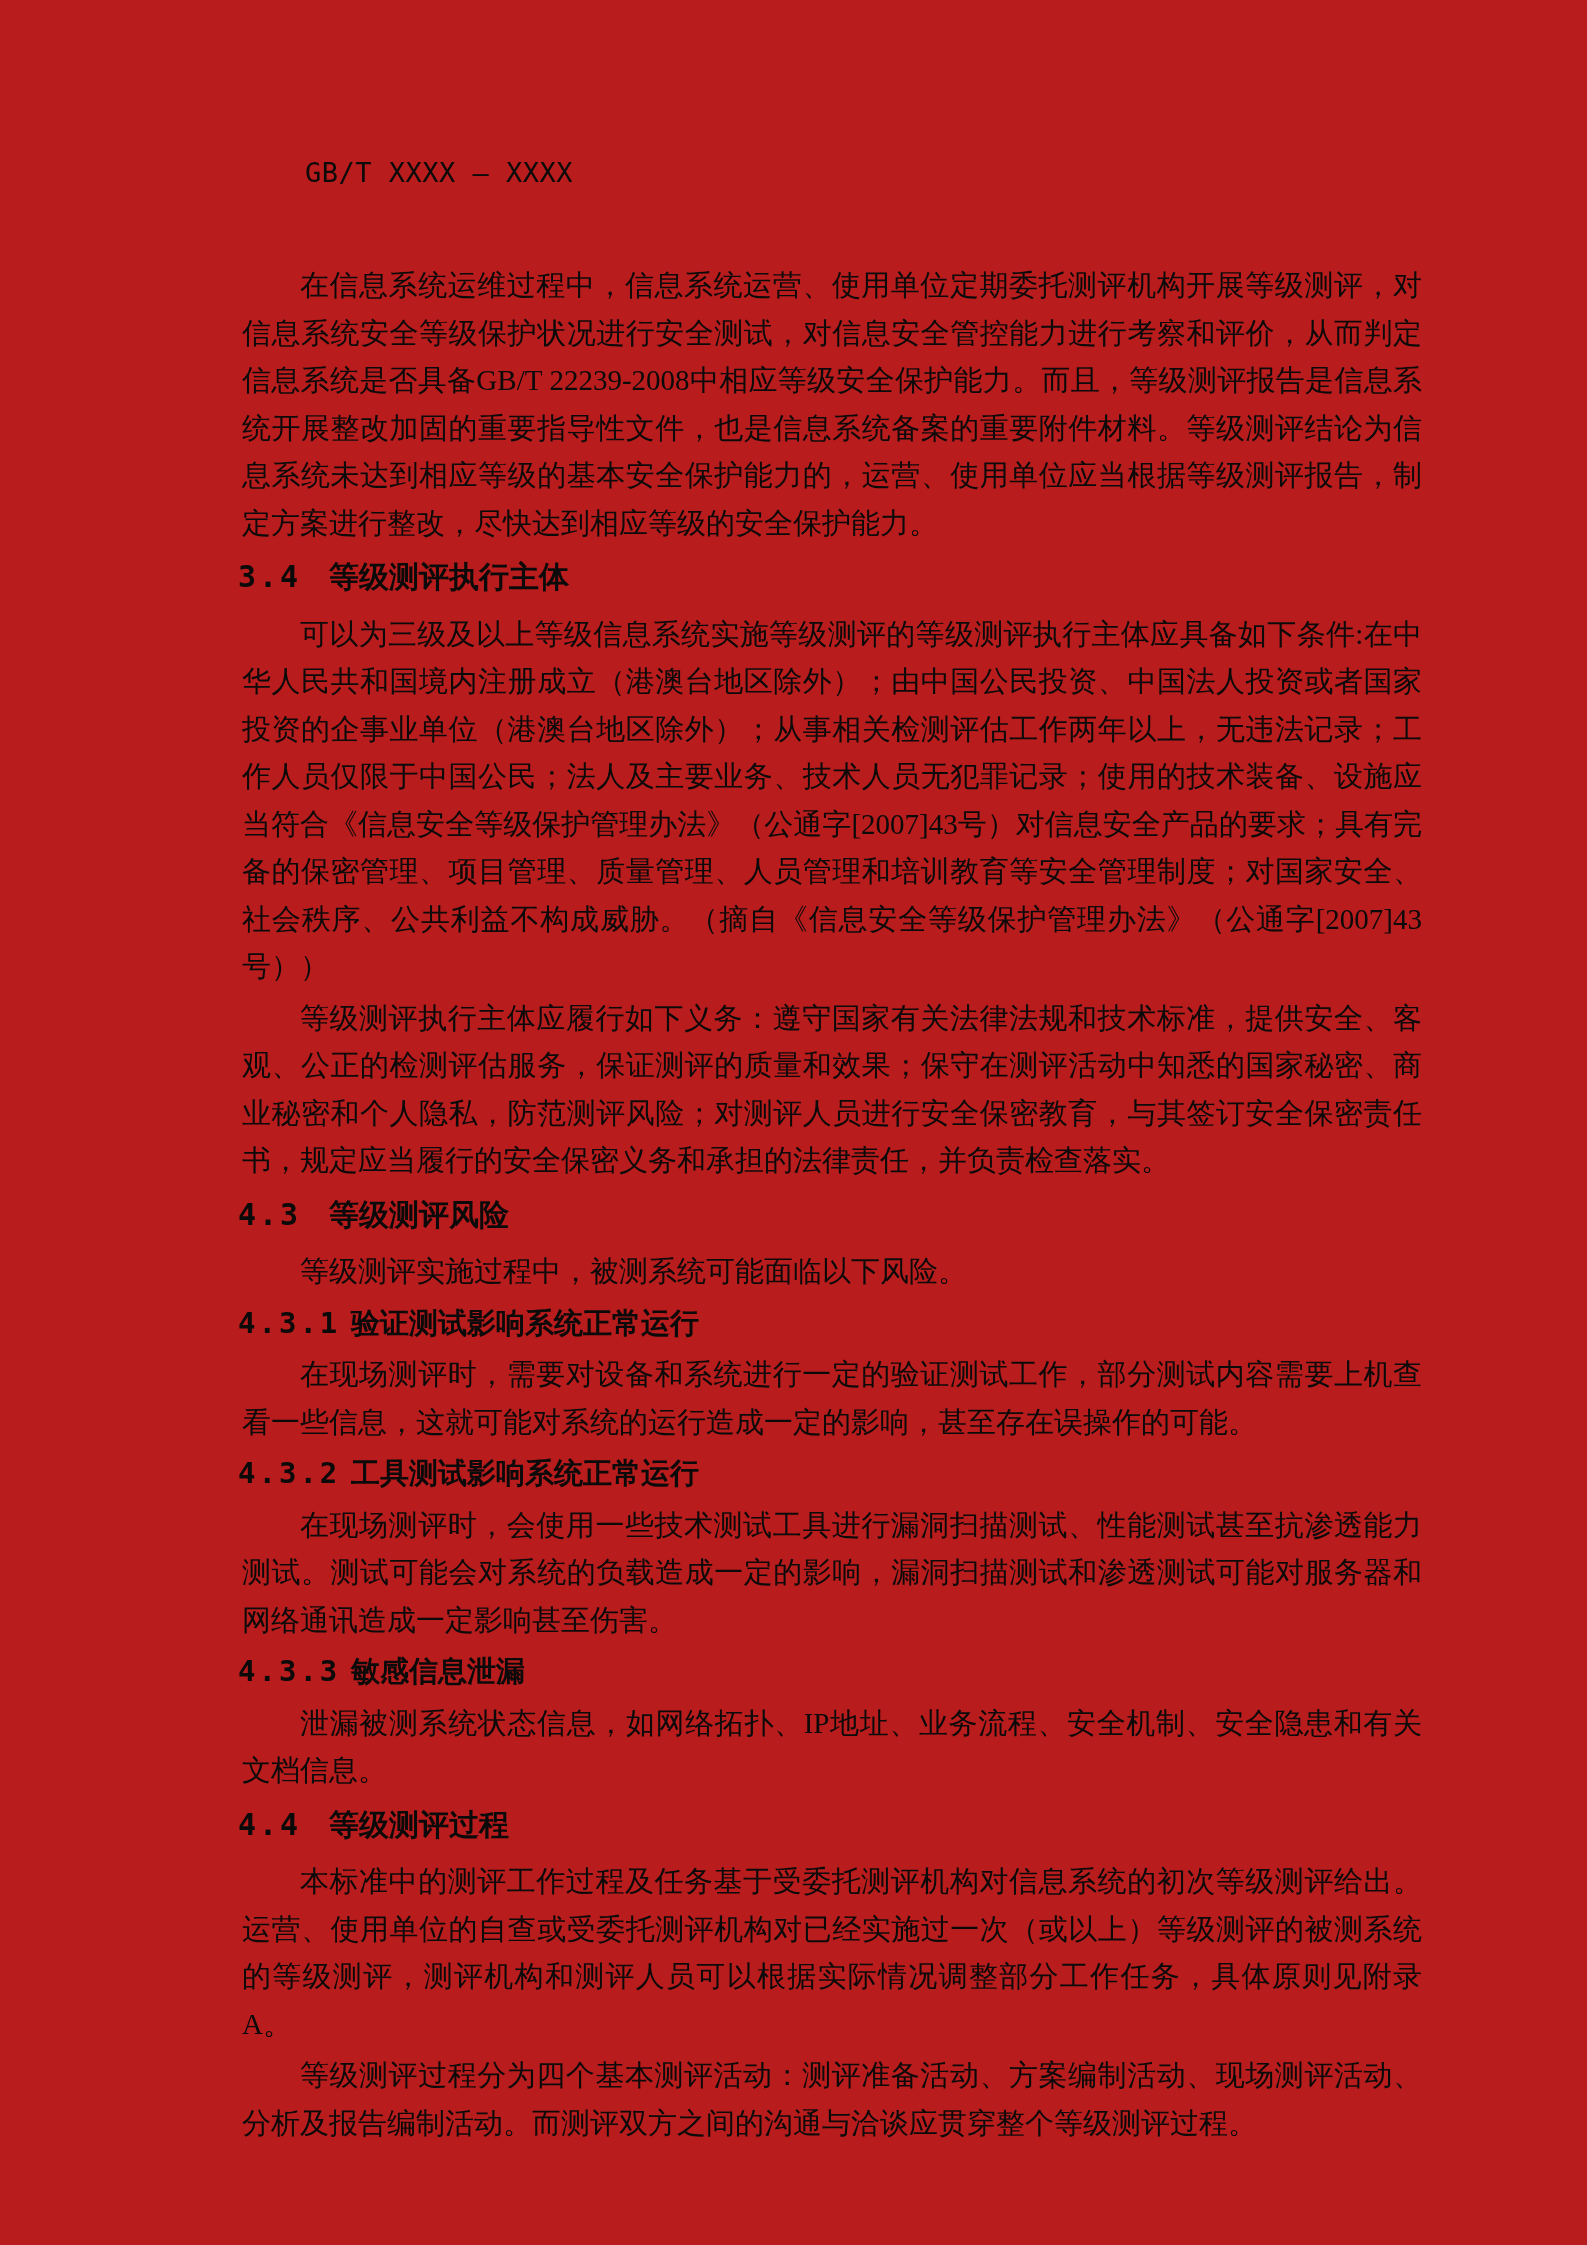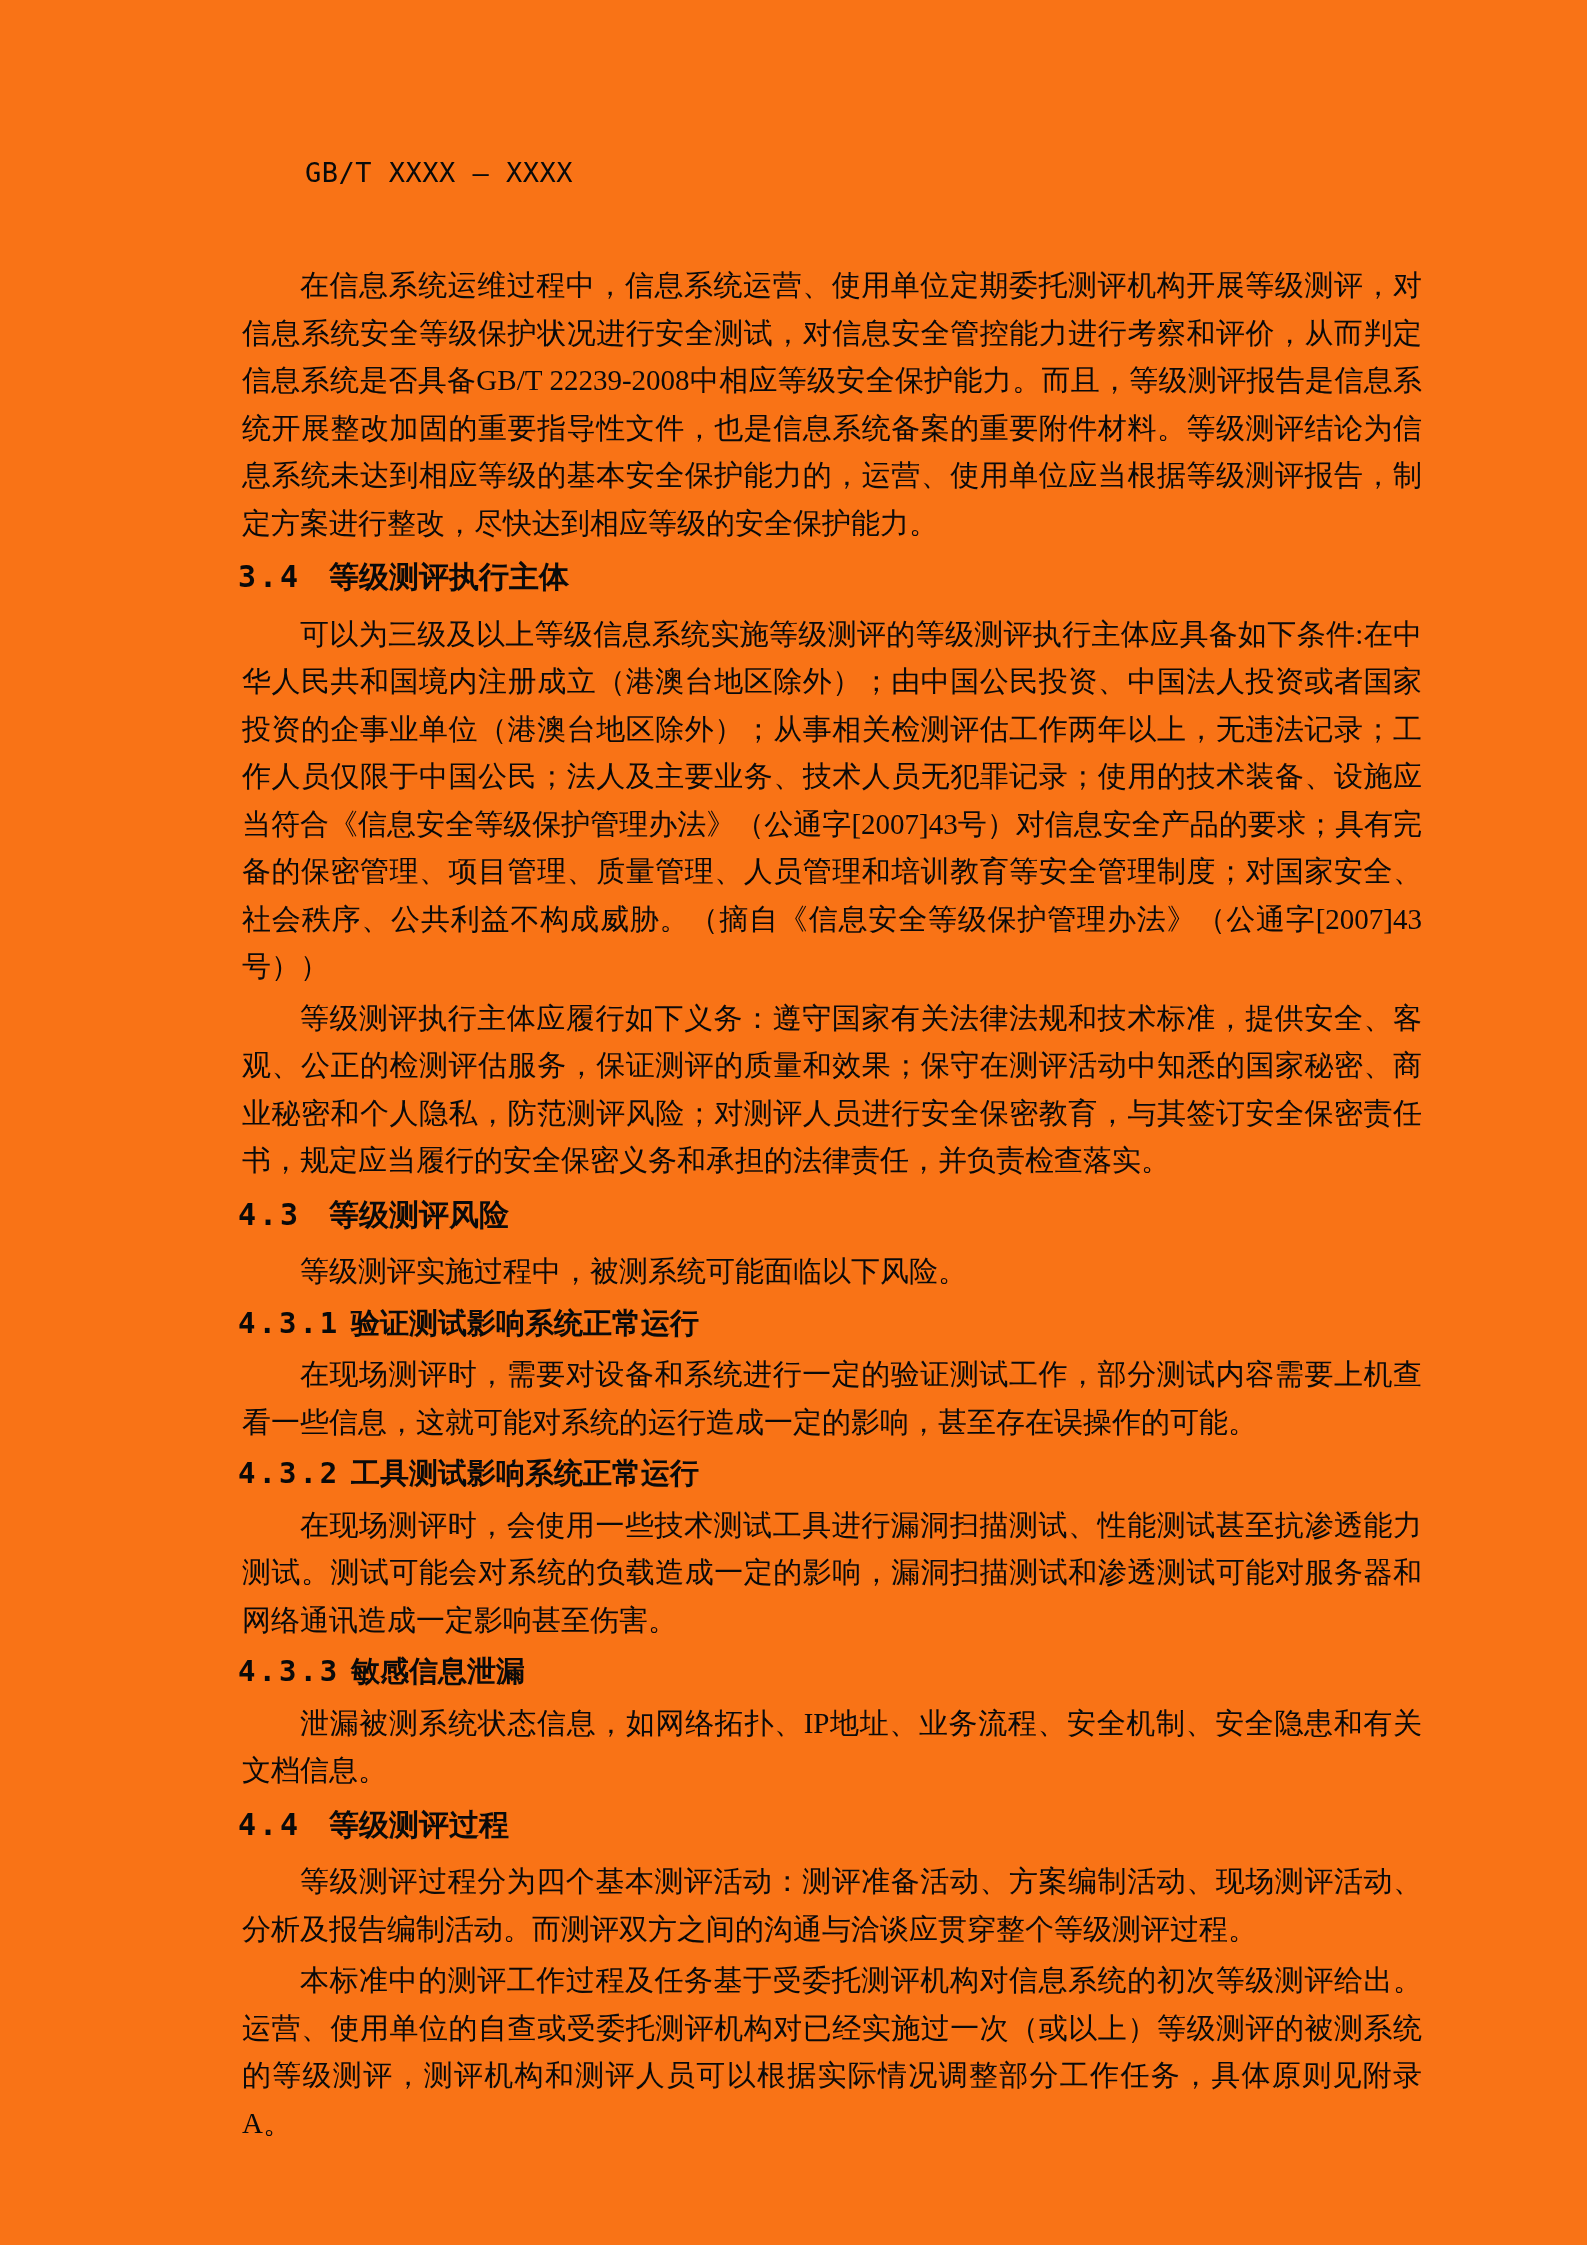--- a/index.html
+++ b/index.html
@@ -5,21 +5,21 @@
 <style>
   html, body {
     margin: 0;
     padding: 0;
     background: #ffffff;
   }
   .page {
     position: relative;
     width: 1587px;
     min-height: 2245px;
-    background: #f97316;
+    background: #b91c1c;
     color: #000000;
     box-sizing: border-box;
     padding: 122px 155px 60px 238px;
   }
   .doc-header {
     font-family: "DejaVu Sans Mono", "Liberation Mono", monospace;
     font-size: 27px;
     line-height: 34px;
     letter-spacing: 0.5px;
     color: #0a0a0a;
@@ -90,19 +90,19 @@
     <h3 class="h3"><span class="h-num">4.3.2</span><span class="h-title">工具测试影响系统正常运行</span></h3>
 
     <p class="para">在现场测评时，会使用一些技术测试工具进行漏洞扫描测试、性能测试甚至抗渗透能力测试。测试可能会对系统的负载造成一定的影响，漏洞扫描测试和渗透测试可能对服务器和网络通讯造成一定影响甚至伤害。</p>
 
     <h3 class="h3"><span class="h-num">4.3.3</span><span class="h-title">敏感信息泄漏</span></h3>
 
     <p class="para">泄漏被测系统状态信息，如网络拓扑、IP地址、业务流程、安全机制、安全隐患和有关文档信息。</p>
 
     <h2 class="h2"><span class="h-num">4.4</span><span class="h-title">等级测评过程</span></h2>
 
+    <p class="para">本标准中的测评工作过程及任务基于受委托测评机构对信息系统的初次等级测评给出。运营、使用单位的自查或受委托测评机构对已经实施过一次（或以上）等级测评的被测系统的等级测评，测评机构和测评人员可以根据实际情况调整部分工作任务，具体原则见附录A。</p>
+
     <p class="para">等级测评过程分为四个基本测评活动：测评准备活动、方案编制活动、现场测评活动、分析及报告编制活动。而测评双方之间的沟通与洽谈应贯穿整个等级测评过程。</p>
-
-    <p class="para">本标准中的测评工作过程及任务基于受委托测评机构对信息系统的初次等级测评给出。运营、使用单位的自查或受委托测评机构对已经实施过一次（或以上）等级测评的被测系统的等级测评，测评机构和测评人员可以根据实际情况调整部分工作任务，具体原则见附录A。</p>
 
   </section>
 
 </main>
 
 </body></html>

